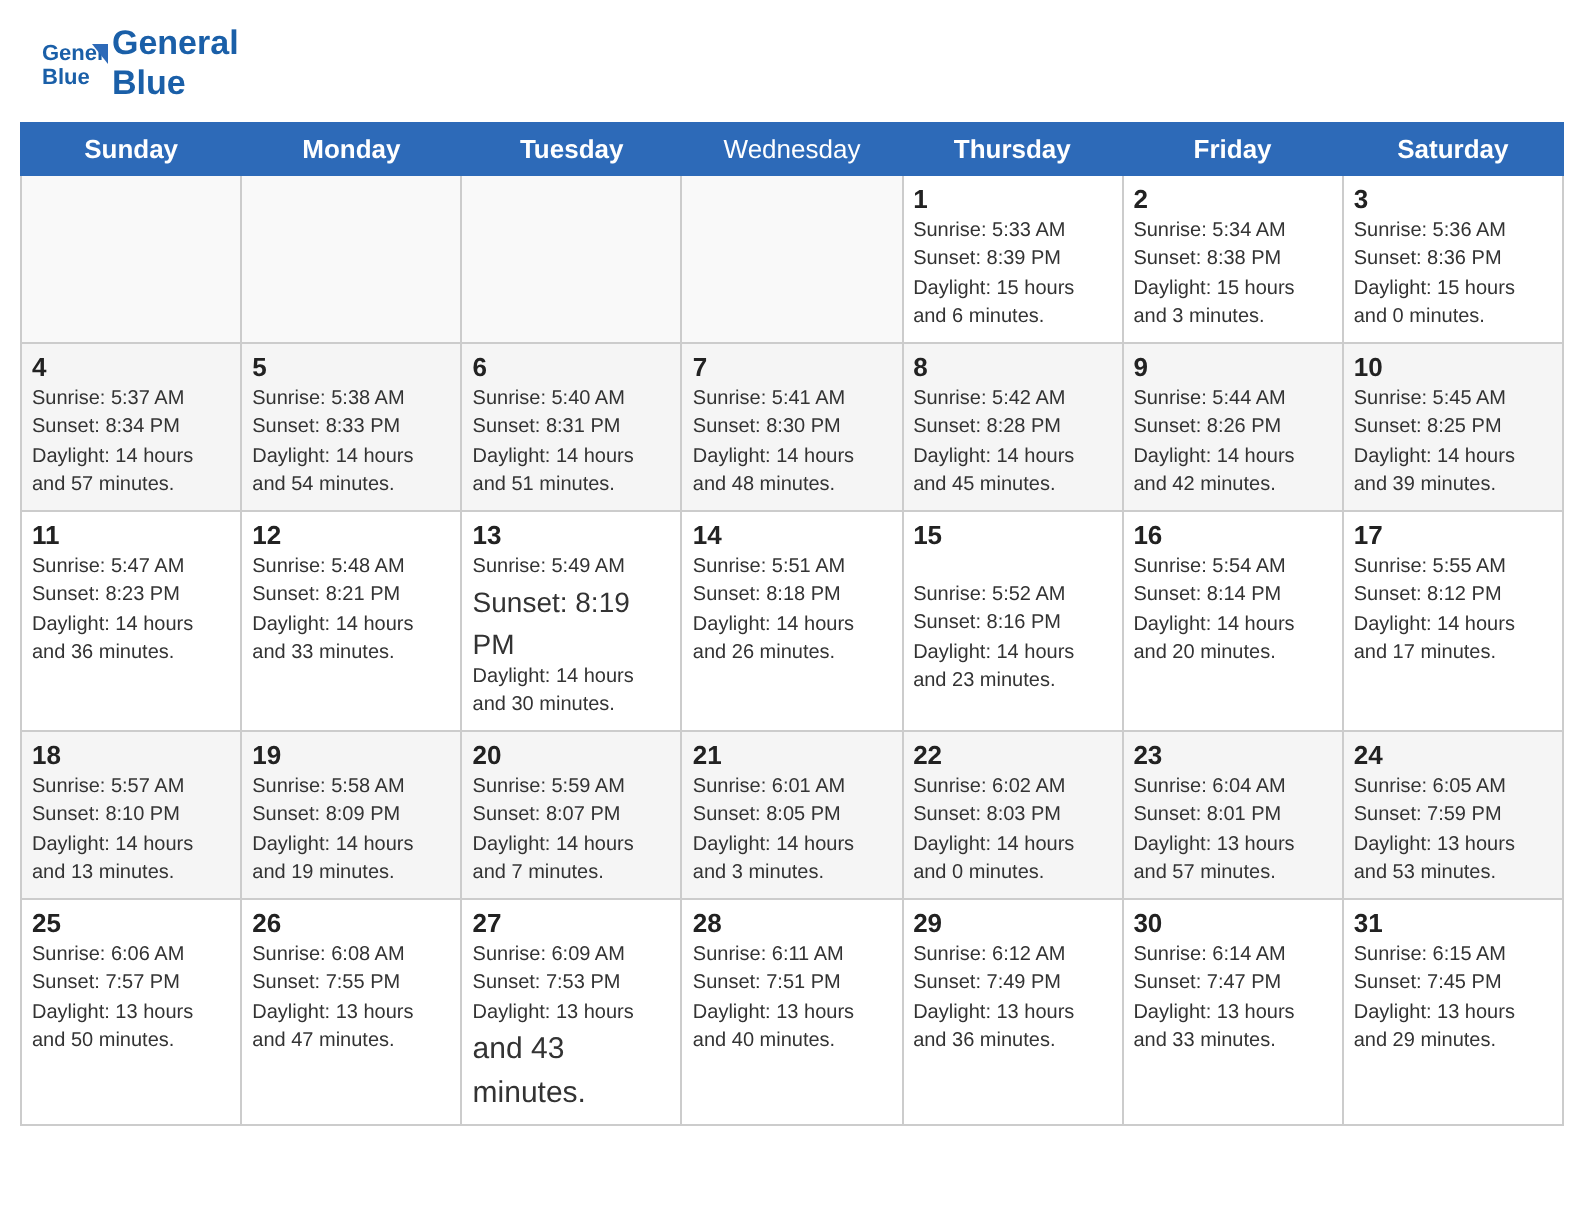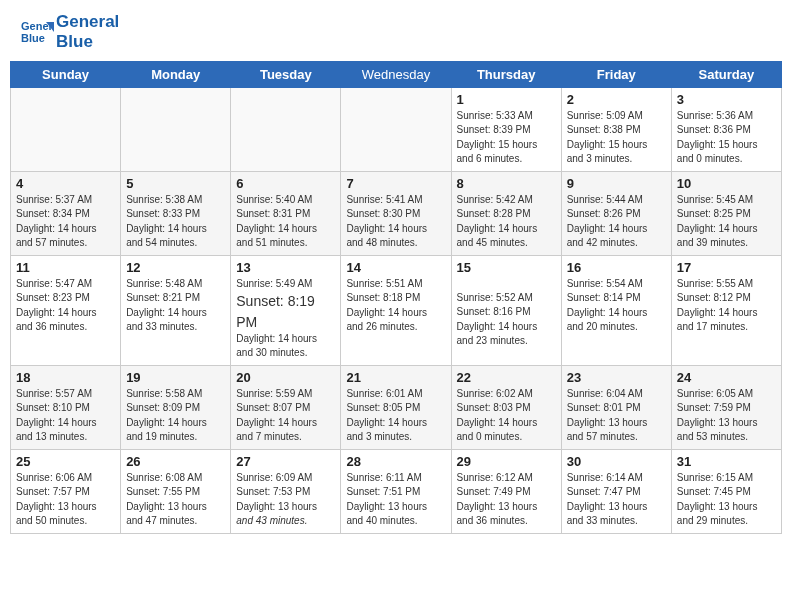--- a/index.html
+++ b/index.html
@@ -47,21 +47,21 @@
         <td style="vertical-align: top; border: 1px solid rgb(204, 204, 204); padding: 4px 5px; font-size: 10px; width: 110px; height: 82px; font-family: Arial; background: rgb(249, 249, 249);"></td>
         <td style="vertical-align: top; border: 1px solid rgb(204, 204, 204); padding: 4px 5px; font-size: 10px; width: 110px; height: 82px; font-family: Arial; background: rgb(255, 255, 255);">
           <div style="font-size: 13px; font-weight: bold; color: rgb(34, 34, 34); margin-bottom: 2px;">1</div>
           <div style="font-size: 10px; color: rgb(51, 51, 51); line-height: 1.45;">Sunrise: 5:33 AM</div>
           <div style="font-size: 10px; color: rgb(51, 51, 51); line-height: 1.45;">Sunset: 8:39 PM</div>
           <div style="font-size: 10px; color: rgb(51, 51, 51); line-height: 1.45;">Daylight: 15 hours</div>
           <div style="font-size: 10px; color: rgb(51, 51, 51); line-height: 1.45;">and 6 minutes.</div>
         </td>
         <td style="vertical-align: top; border: 1px solid rgb(204, 204, 204); padding: 4px 5px; font-size: 10px; width: 110px; height: 82px; font-family: Arial; background: rgb(255, 255, 255);">
           <div style="font-size: 13px; font-weight: bold; color: rgb(34, 34, 34); margin-bottom: 2px;">2</div>
-          <div style="font-size: 10px; color: rgb(51, 51, 51); line-height: 1.45;">Sunrise: 5:09 AM</div>
+          <div style="font-size: 10px; color: rgb(51, 51, 51); line-height: 1.45;">Sunrise: 5:34 AM</div>
           <div style="font-size: 10px; color: rgb(51, 51, 51); line-height: 1.45;">Sunset: 8:38 PM</div>
           <div style="font-size: 10px; color: rgb(51, 51, 51); line-height: 1.45;">Daylight: 15 hours</div>
           <div style="font-size: 10px; color: rgb(51, 51, 51); line-height: 1.45;">and 3 minutes.</div>
         </td>
         <td style="vertical-align: top; border: 1px solid rgb(204, 204, 204); padding: 4px 5px; font-size: 10px; width: 110px; height: 82px; font-family: Arial; background: rgb(255, 255, 255);">
           <div style="font-size: 13px; font-weight: bold; color: rgb(34, 34, 34); margin-bottom: 2px;">3</div>
           <div style="font-size: 10px; color: rgb(51, 51, 51); line-height: 1.45;">Sunrise: 5:36 AM</div>
           <div style="font-size: 10px; color: rgb(51, 51, 51); line-height: 1.45;">Sunset: 8:36 PM</div>
           <div style="font-size: 10px; color: rgb(51, 51, 51); line-height: 1.45;">Daylight: 15 hours</div>
           <div style="font-size: 10px; color: rgb(51, 51, 51); line-height: 1.45;">and 0 minutes.</div>
@@ -233,21 +233,21 @@
           <div style="font-size: 10px; color: rgb(51, 51, 51); line-height: 1.45;">Sunrise: 6:08 AM</div>
           <div style="font-size: 10px; color: rgb(51, 51, 51); line-height: 1.45;">Sunset: 7:55 PM</div>
           <div style="font-size: 10px; color: rgb(51, 51, 51); line-height: 1.45;">Daylight: 13 hours</div>
           <div style="font-size: 10px; color: rgb(51, 51, 51); line-height: 1.45;">and 47 minutes.</div>
         </td>
         <td style="vertical-align: top; border: 1px solid rgb(204, 204, 204); padding: 4px 5px; font-size: 10px; width: 110px; height: 82px; font-family: Arial; background: rgb(255, 255, 255);">
           <div style="font-size: 13px; font-weight: bold; color: rgb(34, 34, 34); margin-bottom: 2px;">27</div>
           <div style="font-size: 10px; color: rgb(51, 51, 51); line-height: 1.45;">Sunrise: 6:09 AM</div>
           <div style="font-size: 10px; color: rgb(51, 51, 51); line-height: 1.45;">Sunset: 7:53 PM</div>
           <div style="font-size: 10px; color: rgb(51, 51, 51); line-height: 1.45;">Daylight: 13 hours</div>
-          <div style="font-size: 10px; color: rgb(51, 51, 51); line-height: 1.45; font-style: italic;">and 43 minutes.</div>
+          <div style="font-size: 15px; color: rgb(51, 51, 51); line-height: 1.45;">and 43 minutes.</div>
         </td>
         <td style="vertical-align: top; border: 1px solid rgb(204, 204, 204); padding: 4px 5px; font-size: 10px; width: 110px; height: 82px; font-family: Arial; background: rgb(255, 255, 255);">
           <div style="font-size: 13px; font-weight: bold; color: rgb(34, 34, 34); margin-bottom: 2px;">28</div>
           <div style="font-size: 10px; color: rgb(51, 51, 51); line-height: 1.45;">Sunrise: 6:11 AM</div>
           <div style="font-size: 10px; color: rgb(51, 51, 51); line-height: 1.45;">Sunset: 7:51 PM</div>
           <div style="font-size: 10px; color: rgb(51, 51, 51); line-height: 1.45;">Daylight: 13 hours</div>
           <div style="font-size: 10px; color: rgb(51, 51, 51); line-height: 1.45;">and 40 minutes.</div>
         </td>
         <td style="vertical-align: top; border: 1px solid rgb(204, 204, 204); padding: 4px 5px; font-size: 10px; width: 110px; height: 82px; font-family: Arial; background: rgb(255, 255, 255);">
           <div style="font-size: 13px; font-weight: bold; color: rgb(34, 34, 34); margin-bottom: 2px;">29</div>

